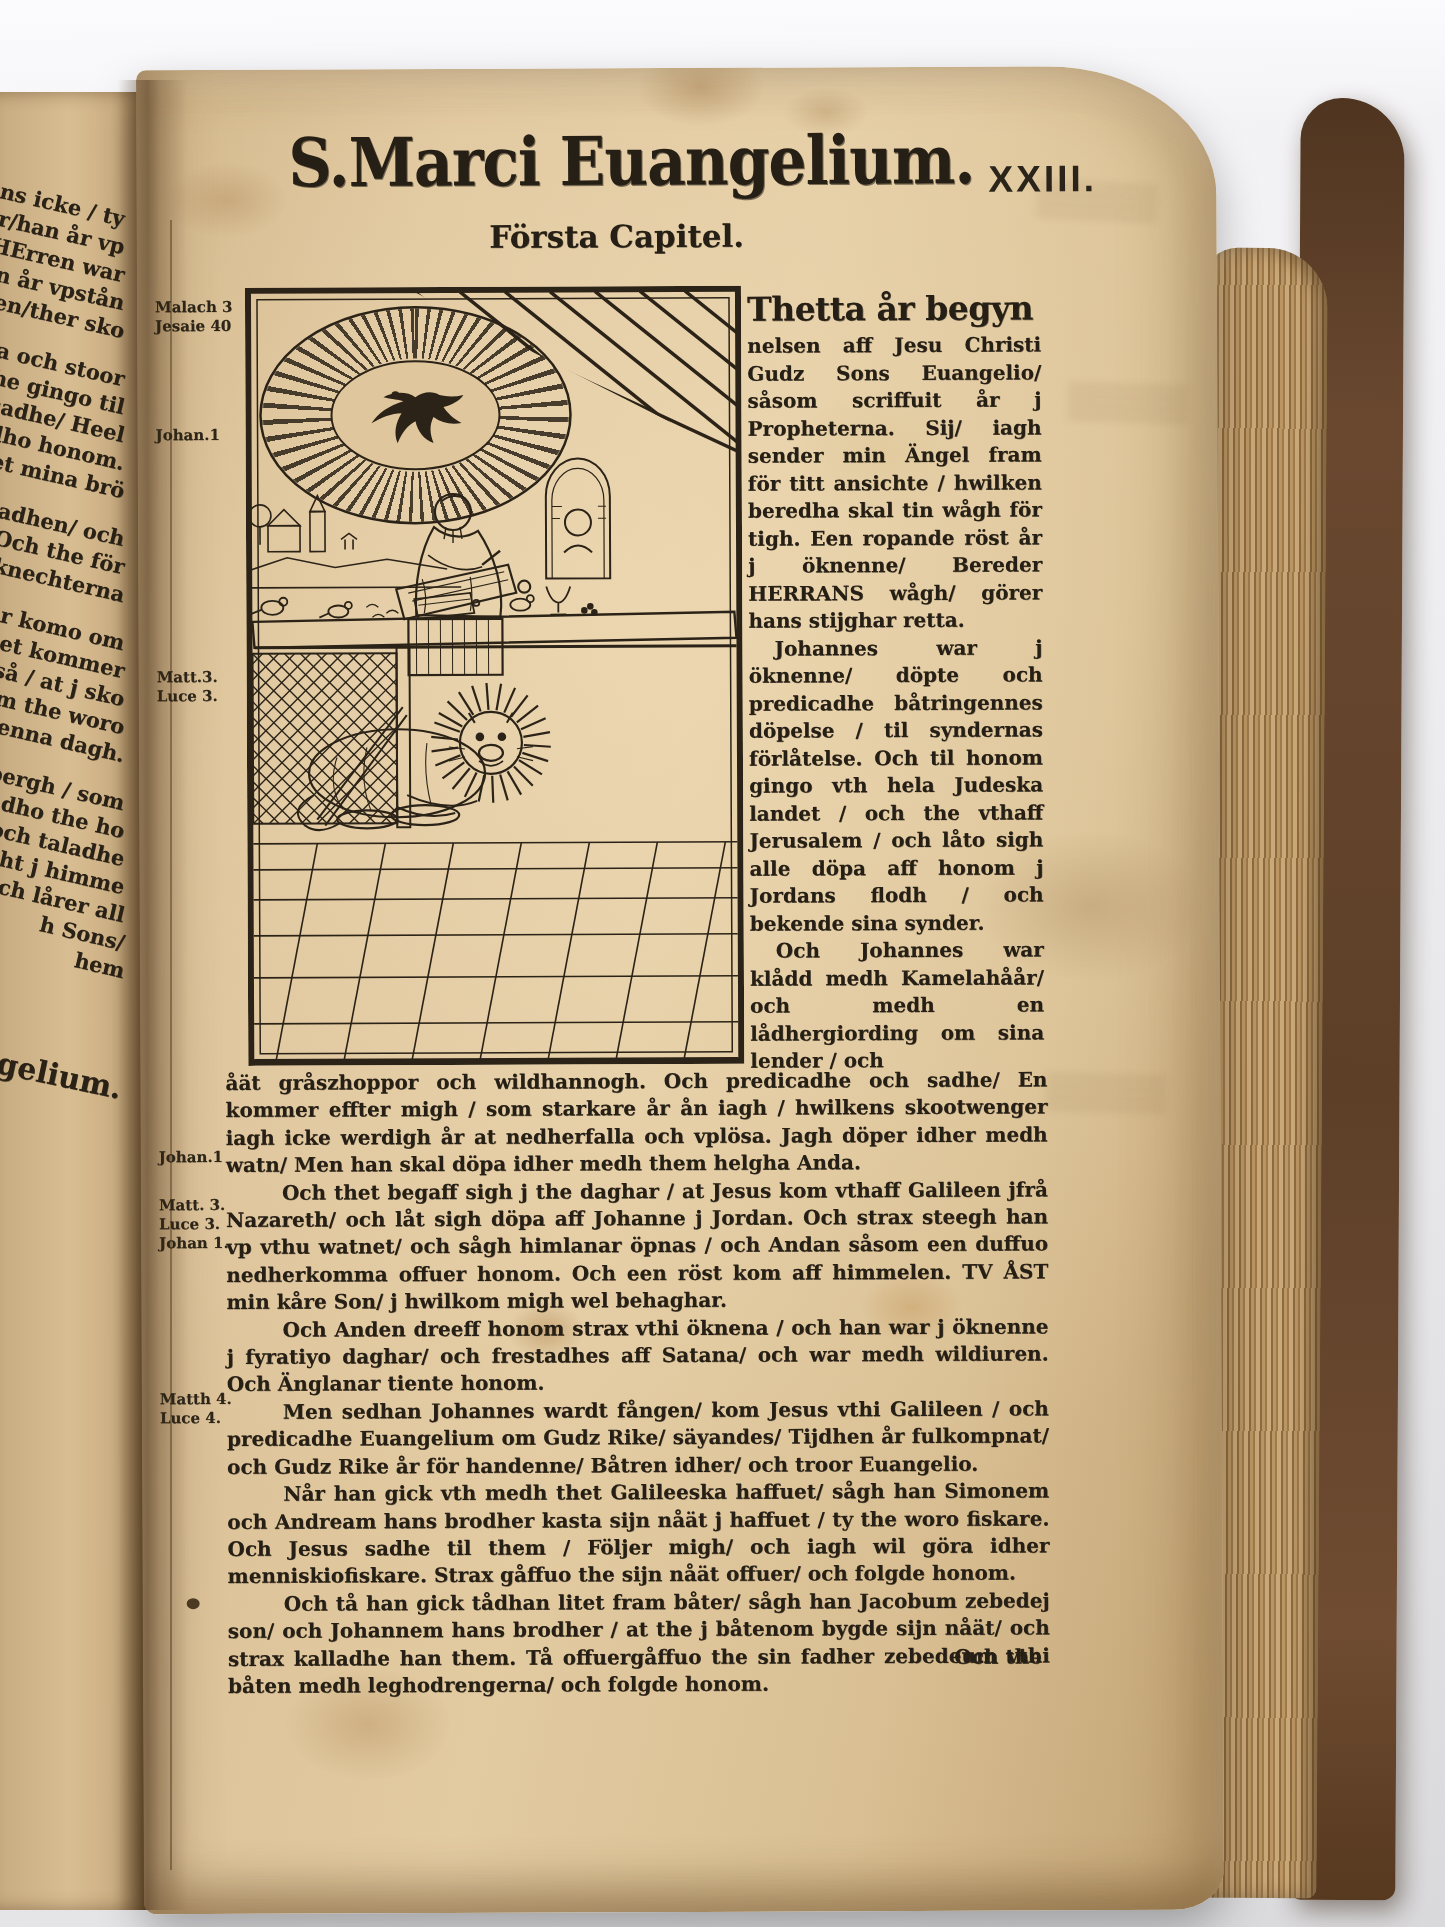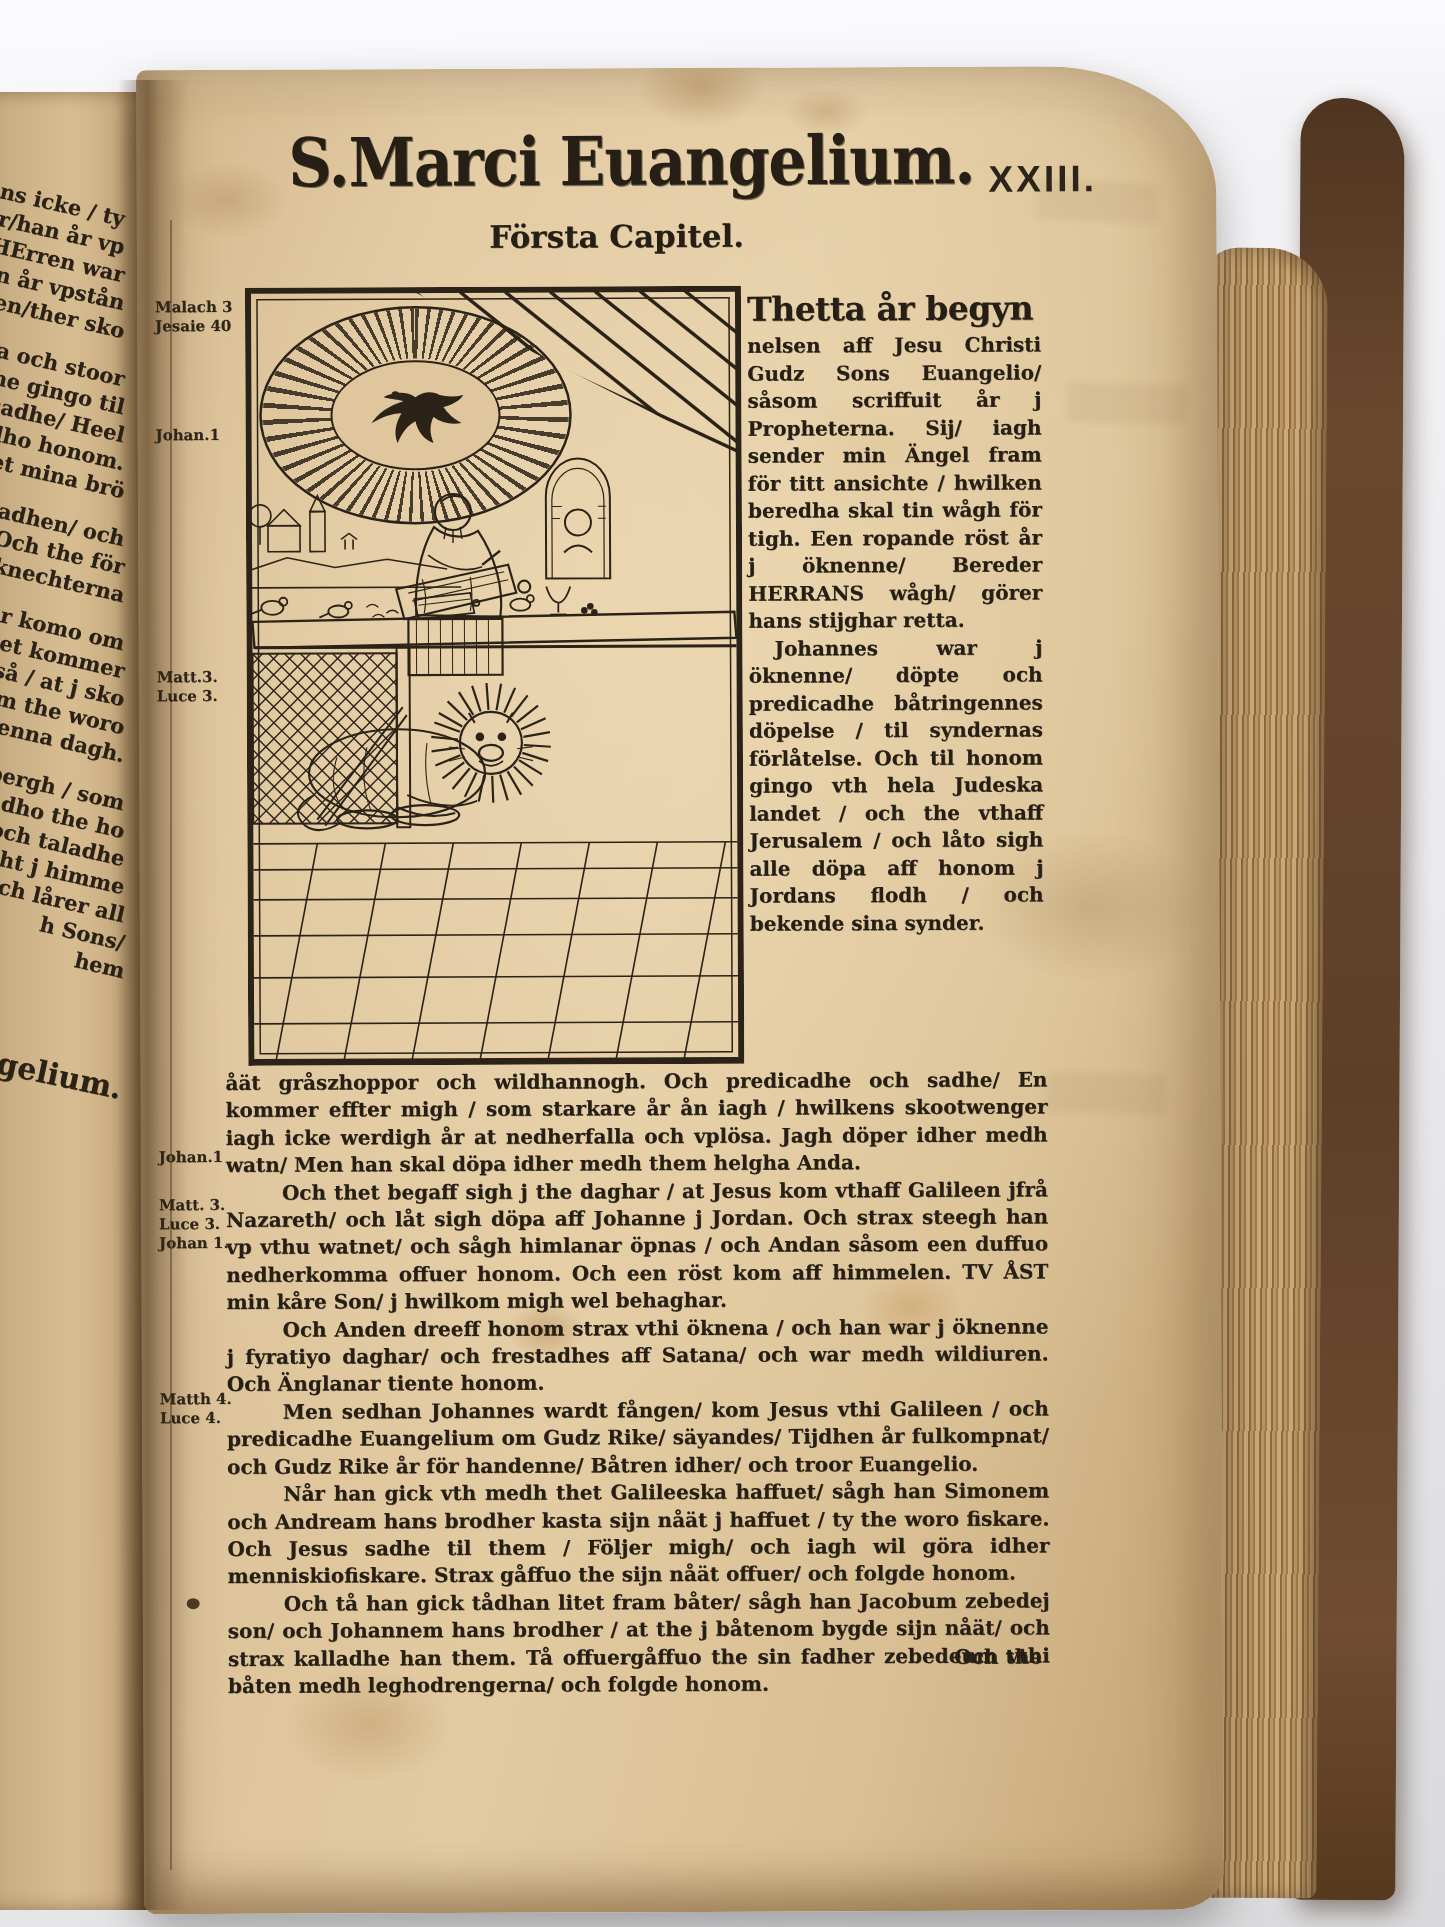--- a/index.html
+++ b/index.html
@@ -381,20 +381,21 @@
             <line x1="410" y1="556" x2="368" y2="772"></line>
             <line x1="478" y1="556" x2="436" y2="772"></line>
           </g>
       </svg>
     </div>
 
     <div class="column">
       <div class="opening">Thetta år begyn</div>
       <p>nelsen aff Jesu Christi Gudz Sons Euangelio/ såsom scriffuit år j Propheterna. Sij/ iagh sender min Ängel fram för titt ansichte / hwilken beredha skal tin wågh för tigh. Een ropande röst år j öknenne/ Bereder HERRANS wågh/ görer hans stijghar retta.</p>
       <p>Johannes war j öknenne/ döpte och predicadhe båtringennes döpelse / til syndernas förlåtelse. Och til honom gingo vth hela Judeska landet / och the vthaff Jerusalem / och låto sigh alle döpa aff honom j Jordans flodh / och bekende sina synder.</p>
+      <p>Och Johannes war klådd medh Kamelahåår/ och medh en lådhergiording om sina lender / och</p>
     </div>
 
     <div class="bodytext">
       <p class="noindent">åät gråszhoppor och wildhannogh. Och predicadhe och sadhe/ En kommer effter migh / som starkare år ån iagh / hwilkens skootwenger iagh icke werdigh år at nedherfalla och vplösa. Jagh döper idher medh watn/ Men han skal döpa idher medh them helgha Anda.</p>
       <p>Och thet begaff sigh j the daghar / at Jesus kom vthaff Galileen jfrå Nazareth/ och låt sigh döpa aff Johanne j Jordan. Och strax steegh han vp vthu watnet/ och sågh himlanar öpnas / och Andan såsom een duffuo nedherkomma offuer honom. Och een röst kom aff himmelen. TV ÅST min kåre Son/ j hwilkom migh wel behaghar.</p>
       <p>Och Anden dreeff honom strax vthi öknena / och han war j öknenne j fyratiyo daghar/ och frestadhes aff Satana/ och war medh wildiuren. Och Änglanar tiente honom.</p>
       <p>Men sedhan Johannes wardt fången/ kom Jesus vthi Galileen / och predicadhe Euangelium om Gudz Rike/ säyandes/ Tijdhen år fulkompnat/ och Gudz Rike år för handenne/ Båtren idher/ och troor Euangelio.</p>
       <p>Når han gick vth medh thet Galileeska haffuet/ sågh han Simonem och Andream hans brodher kasta sijn nåät j haffuet / ty the woro fiskare. Och Jesus sadhe til them / Följer migh/ och iagh wil göra idher menniskiofiskare. Strax gåffuo the sijn nåät offuer/ och folgde honom.</p>
       <p>Och tå han gick tådhan litet fram båter/ sågh han Jacobum zebedej son/ och Johannem hans brodher / at the j båtenom bygde sijn nåät/ och strax kalladhe han them. Tå offuergåffuo the sin fadher zebedeum vthi båten medh leghodrengerna/ och folgde honom.</p>
     </div>

